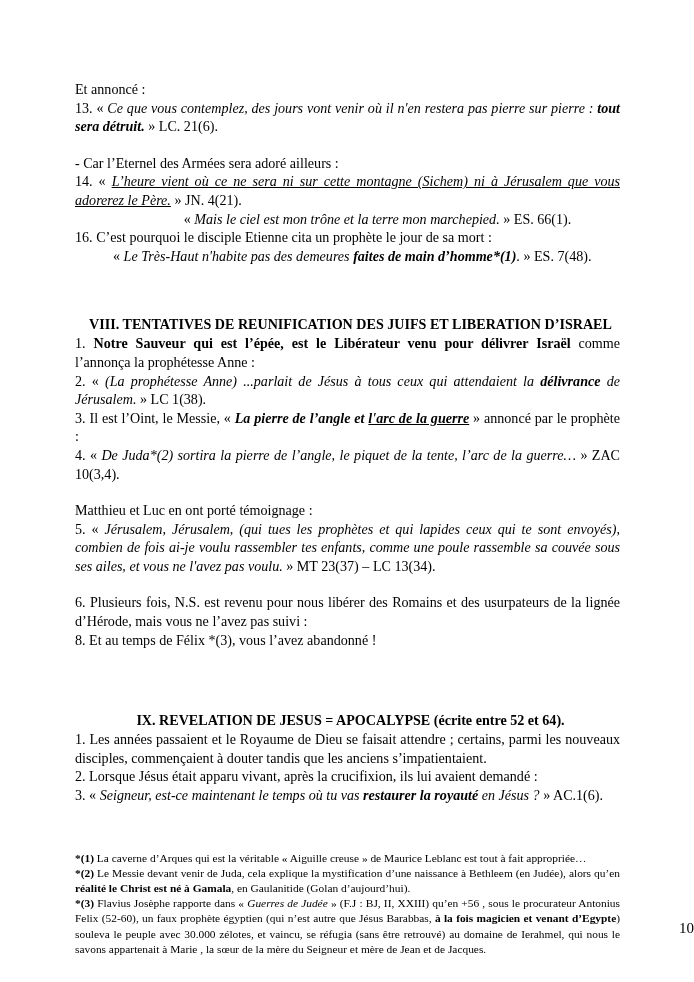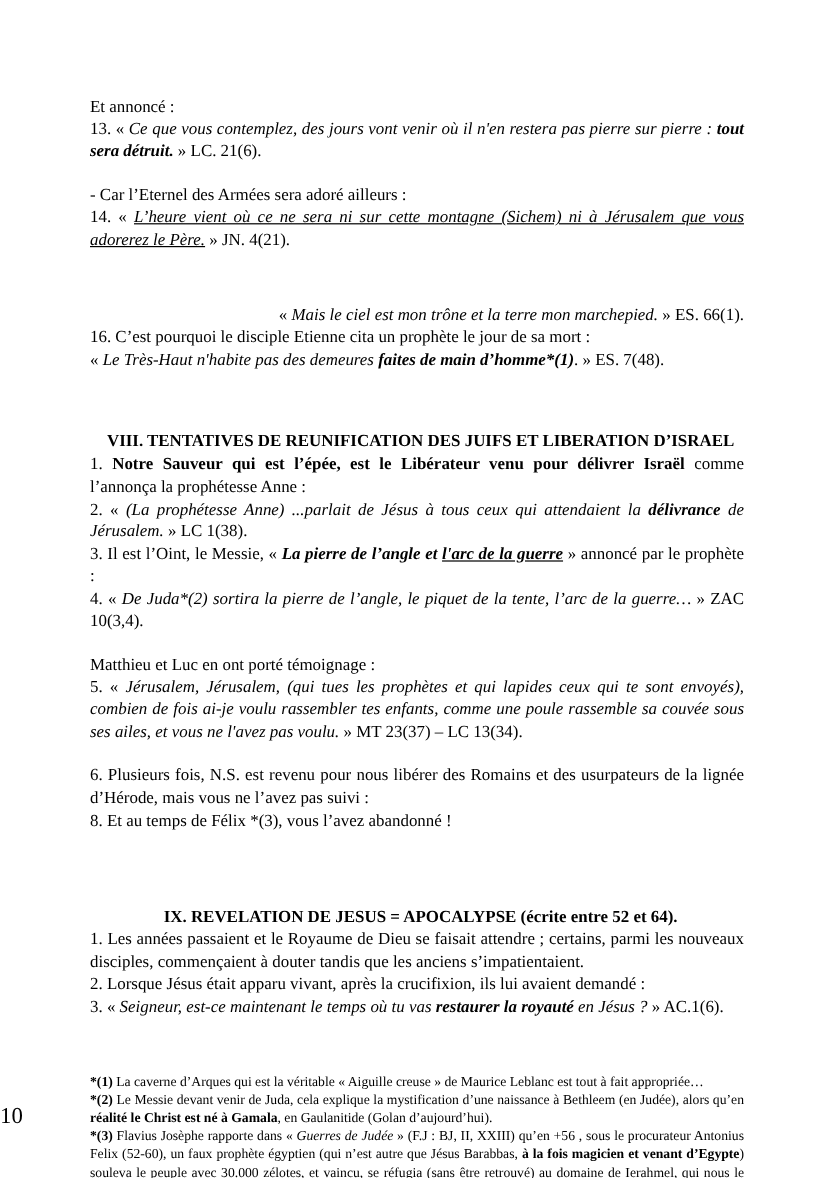--- a/index.html
+++ b/index.html
@@ -38,43 +38,43 @@
   .gap-xl { height: 62px; }
   .gap-foot { height: 46px; }
 
   .heading {
     font-size: 14.1px;
     line-height: 19px;
     font-weight: bold;
     text-align: center;
     margin: 0 0 0 6px;
   }
-  .indent-1 { margin-left: 60px; text-align: right; margin-top: 44px; }
-  .indent-2 { text-align: left; }
+  .indent-1 { margin-left: 60px; text-align: center; }
+  .indent-2 { margin-left: 38px; text-align: left; }
 
   i, .it { font-style: italic; }
   b, .bd { font-weight: bold; }
   .bi { font-style: italic; font-weight: bold; }
   .biu { font-style: italic; font-weight: bold; text-decoration: underline; }
   .iu { font-style: italic; text-decoration: underline; }
 
   .footnotes {
     font-size: 11.4px;
     line-height: 15.2px;
     text-align: justify;
   }
   .footnotes p { margin: 0; }
 
   .page-number {
     position: absolute;
     left: 0;
     right: 0;
     top: 920px;
-    text-align: left;
-    font-size: 19px;
+    text-align: right;
+    font-size: 15px;
   }
 </style>
 </head>
 <body>
 
 <div class="page">
 
   <div class="block">
     <p class="body-text"><span>Et annoncé :</span></p>
     <p class="body-text"><span>13. « </span><i>Ce que vous contemplez, des jours vont venir où il n'en restera pas pierre sur pierre : </i><span class="bi">tout sera détruit.</span><span> » LC. 21(6).</span></p>

